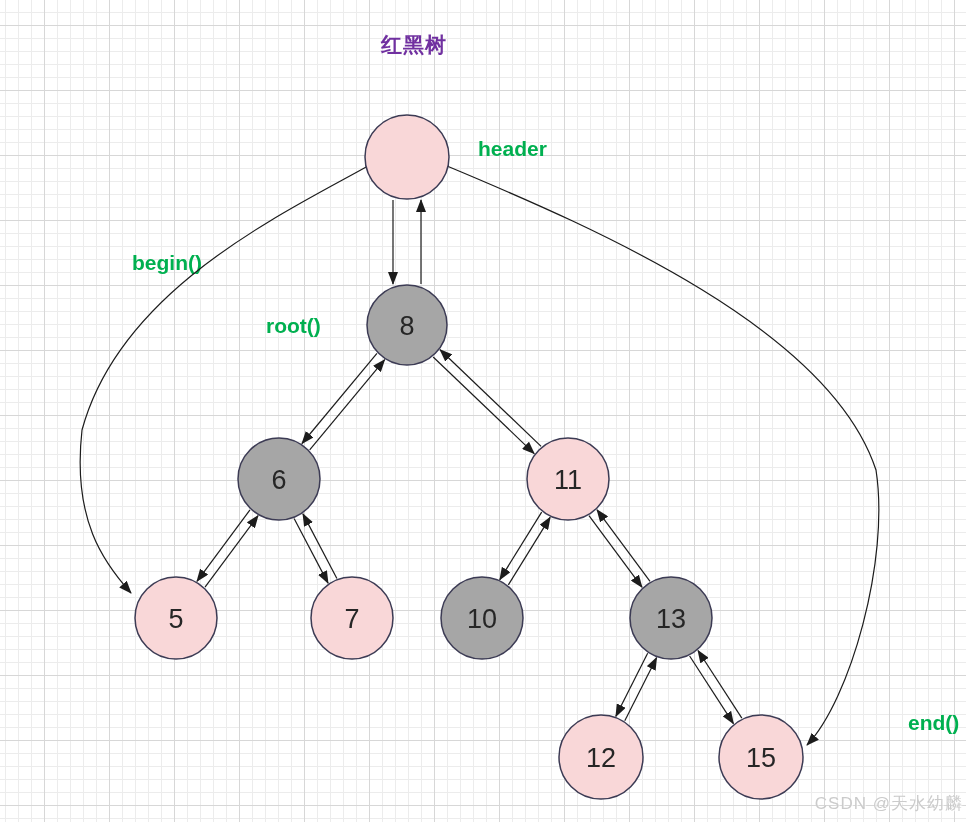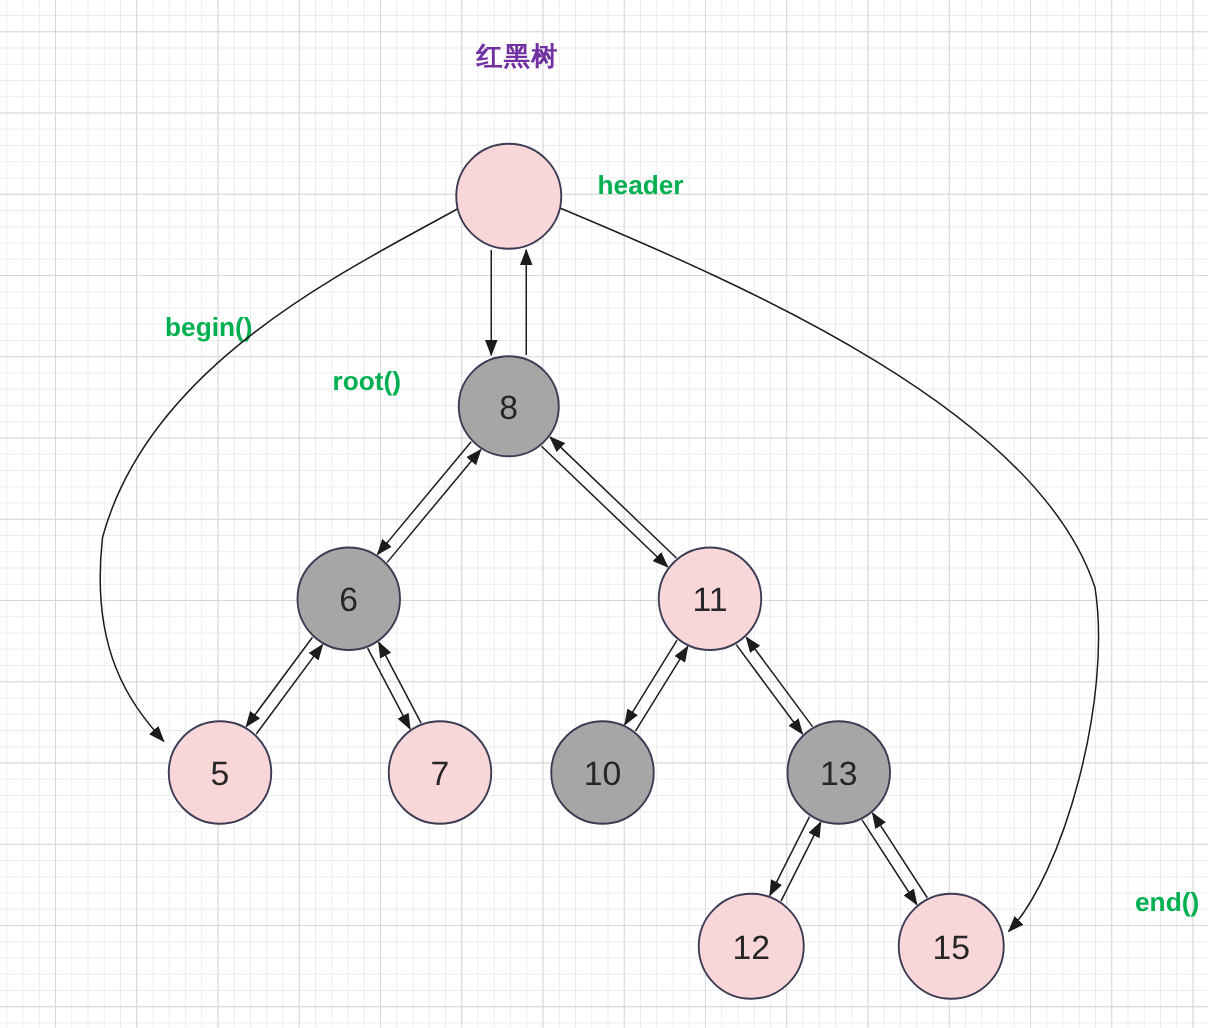--- a/index.html
+++ b/index.html
@@ -45,21 +45,21 @@
     fill:#262626;
   }
 </style>
 </head>
 <body>
 
 <div class="canvas">
   <div class="lbl title-lbl" style="color: rgb(112, 48, 160);">红黑树</div>
   <div class="lbl header-lbl" style="color: rgb(0, 176, 80);">header</div>
   <div class="lbl begin-lbl" style="color: rgb(0, 176, 80); margin-left: 39px;">begin()</div>
-  <div class="lbl root-lbl" style="color: rgb(0, 176, 80);">root()</div>
+  <div class="lbl root-lbl" style="color: rgb(0, 176, 80); margin-top: 20px;">root()</div>
   <div class="lbl end-lbl" style="color: rgb(0, 176, 80);">end()</div>
 
   <svg class="tree" id="tree-svg" width="966" height="822" viewBox="0 0 966 822">
     <defs>
       <marker id="arrow" markerUnits="userSpaceOnUse" markerWidth="13" markerHeight="10" refX="12" refY="5" orient="auto">
         <path d="M0,0 L13,5 L0,10 Z" fill="#1c1c1c"></path>
       </marker>
     </defs>
     <g id="edges-layer">
         <path d="M 368 166 C 280 215 120 290 82 430 C 72 520 104 563 131 593" fill="none" stroke="#1c1c1c" stroke-width="1.2" marker-end="url(#arrow)"></path>
@@ -119,13 +119,14 @@
           <circle cx="601" cy="757" r="42" fill="#f9d7d8" stroke="#3c3b54" stroke-width="1.5"></circle>
           <text x="601" y="758" text-anchor="middle" dominant-baseline="central" class="node-val">12</text>
         </g>
         <g>
           <circle cx="761" cy="757" r="42" fill="#f9d7d8" stroke="#3c3b54" stroke-width="1.5"></circle>
           <text x="761" y="758" text-anchor="middle" dominant-baseline="central" class="node-val">15</text>
         </g>
       </g>
   </svg>
 
+  <div class="watermark" style="color: rgb(203, 203, 203);">CSDN @天水幼麟</div>
 </div>
 
 </body></html>

